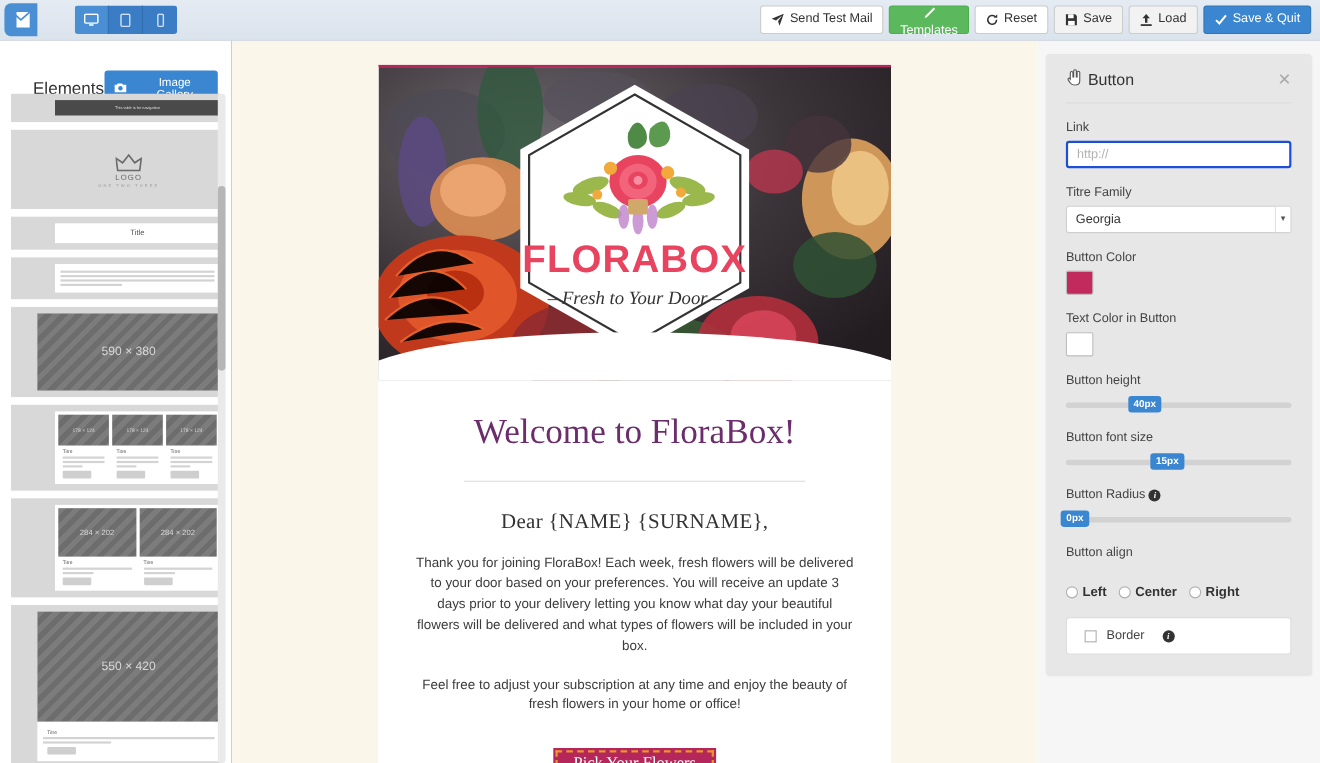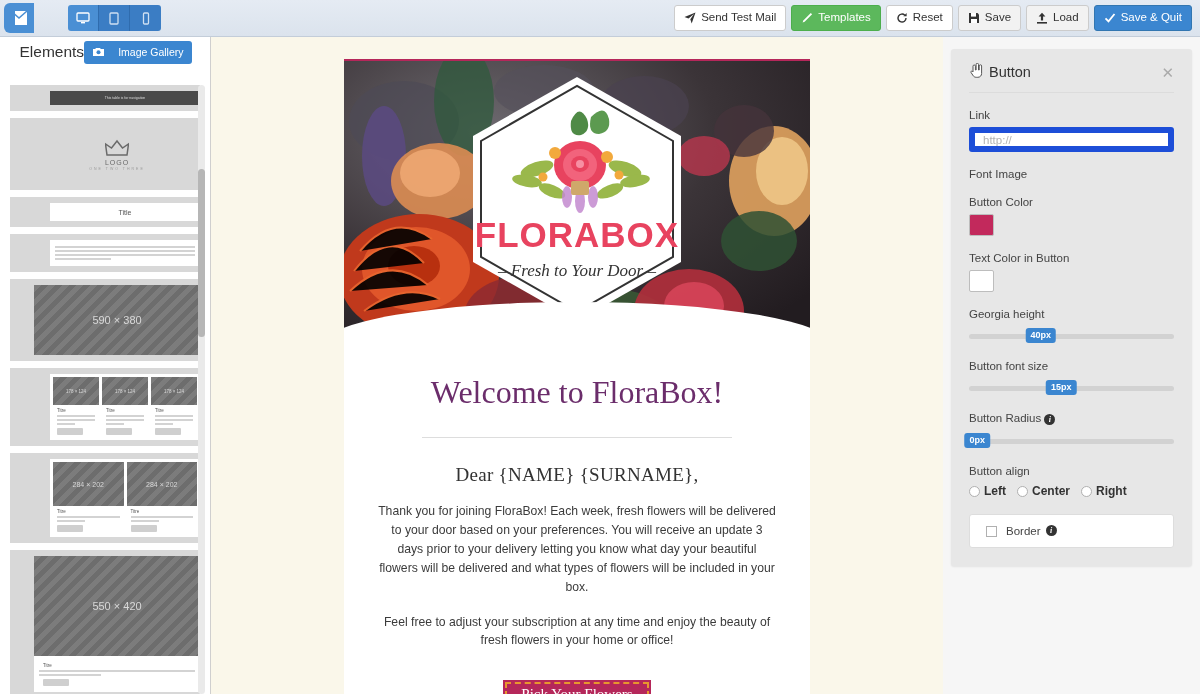--- a/index.html
+++ b/index.html
@@ -36,37 +36,38 @@
   .device-btn.active { background: #4a8fd4; }
   .device-btn svg { display: block; }
 
   .toolbar { margin-left: auto; margin-right: 8px; display: flex; gap: 5px; align-items: center; }
   .tb {
     height: 26px; display: flex; align-items: center; gap: 5px;
     padding: 0 9px; font-size: 11.5px; border-radius: 3px;
     border: 1px solid #ccc; background: #fff; color: #333;
     cursor: pointer; white-space: nowrap; line-height: 1;
   }
-  .tb.green { background: #5cb85c; border-color: #4cae4c; color: #fff; }
+  .tb.green { background: #5cb85c; border-color: #4cae4c; color: #fff; flex-direction: column; }
   .tb.blue  { background: #3b86d0; border-color: #3276b1; color: #fff; }
   .tb.grey  { background: #f2f2f2; }
   .tb svg { display: block; }
 
   
   .body-row { display: flex; height: 657px; width: 100%; }
 
   
   .sidebar {
     width: 211px; background: #fff;
     border-right: 1px solid #cfcfcf;
     position: relative; overflow: hidden; flex: 0 0 211px;
   }
   .sb-head {
-    display: flex; align-items: center; justify-content: center;
-    padding: 4px 12px 12px 14px;
+    display: flex; align-items: center; justify-content: flex-start;
+    padding: 27px 12px 12px 14px;
+    margin-left: 16px;
   }
   .sb-title { font-size: 15.5px; color: #333; font-weight: 400; }
   .gallery-btn {
     background: #3b86d0; color: #fff; border: none;
     font-size: 10.5px; border-radius: 3px; padding: 6px 9px;
     display: flex; align-items: center; gap: 14px; cursor: pointer; line-height: 1;
   }
   .sb-scroll { position: absolute; top: 48px; left: 0; right: 0; bottom: 0; overflow: hidden; }
   .sb-track {
     position: absolute; top: 0; right: 5px; width: 7px; bottom: 0;
@@ -155,21 +156,21 @@
   .panel {
     background: #e7e7e7; border-radius: 3px; padding: 14px 18px 18px;
     box-shadow: 0 1px 2px rgba(0,0,0,.08);
   }
   .panel-head { display: flex; align-items: center; justify-content: space-between;
     padding-bottom: 11px; border-bottom: 1px solid #dcdcdc; }
   .panel-title { font-size: 14.5px; color: #333; display: flex; align-items: center; gap: 6px; }
   .panel-x { color: #aaa; font-size: 15px; cursor: pointer; line-height: 1; }
   .field-label { font-size: 11.5px; color: #444; margin: 16px 0 6px; }
   .txt-input {
-    width: 100%; height: 25px; border: 6px solid #1d4ed8; border-radius: 3px;
+    width: 100%; height: 25px; border: 2px solid #1d4ed8; border-radius: 3px;
     background: #fff; font-size: 11.5px; padding: 0 8px; color: #333;
   }
   .txt-input::placeholder { color: #b3b3b3; }
   .sel-wrap { position: relative; }
   .sel {
     width: 100%; height: 25px; border: 1px solid #cfcfcf; border-radius: 3px;
     background: #fff; font-size: 11.5px; padding: 0 8px; color: #333;
     appearance: none; cursor: pointer;
   }
   .sel-arrow {
@@ -180,30 +181,30 @@
   }
   .swatch { width: 25px; height: 22px; border: 1px solid #bdbdbd; border-radius: 2px; cursor: pointer; }
   .slider { position: relative; height: 16px; margin-top: 8px; }
   .slider-rail { position: absolute; top: 6px; left: 0; right: 0; height: 5px;
     background: #d2d2d2; border-radius: 3px; }
   .slider-badge {
     position: absolute; top: 0; transform: translateX(-50%);
     background: #3b86d0; color: #fff; font-size: 9px; font-weight: bold;
     padding: 2px 5px; border-radius: 3px; cursor: pointer; line-height: 1.2;
   }
-  .radio-row { display: flex; gap: 11px; margin-top: 7px; align-items: center; }
+  .radio-row { display: flex; gap: 11px; margin-top: 23px; align-items: center; }
   .radio-item { display: flex; align-items: center; gap: 4px; font-size: 12px;
     color: #333; font-weight: bold; cursor: pointer; }
   .radio-dot { width: 11px; height: 11px; border: 1px solid #b0b0b0; border-radius: 50%; background: #fff; }
   .border-box {
     margin-top: 16px; background: #fff; border: 1px solid #ddd; border-radius: 3px;
     height: 34px; display: flex; align-items: center; gap: 9px; padding: 0 16px;
   }
   .cb { width: 11px; height: 11px; border: 1px solid #b0b0b0; background: #fff; }
-  .border-label { font-size: 11.5px; color: #444; display: flex; align-items: flex-start; gap: 5px; }
+  .border-label { font-size: 11.5px; color: #444; display: flex; align-items: center; gap: 16px; }
   .info-i {
     width: 11px; height: 11px; border-radius: 50%; background: #333; color: #fff;
     font-size: 8px; display: inline-flex; align-items: center; justify-content: center;
     font-family: "Liberation Serif", serif; font-style: italic; font-weight: bold;
   }
 </style>
 </head>
 <body>
 
 <div id="app">
@@ -534,29 +535,35 @@
               </svg>
             </span>
             <span>Button</span>
           </div>
           <div class="panel-x">✕</div>
         </div>
 
         <div class="field-label">Link</div>
         <input class="txt-input" type="text" placeholder="http://" style="">
 
-        <div class="field-label">Font Image</div>
+        <div class="field-label">Titre Family</div>
+        <div class="sel-wrap">
+          <select class="sel">
+            <option>Georgia</option>
+          </select>
+          <div class="sel-arrow">▼</div>
+        </div>
 
         <div class="field-label">Button Color</div>
         <div class="swatch" style="background:#c2295c"></div>
 
         <div class="field-label">Text Color in Button</div>
         <div class="swatch" style="background:#fff"></div>
 
-        <div class="field-label">Georgia height</div>
+        <div class="field-label">Button height</div>
         <div class="slider">
           <div class="slider-rail"></div>
           <div class="slider-badge" style="left:35%">40px</div>
         </div>
 
         <div class="field-label">Button font size</div>
         <div class="slider">
           <div class="slider-rail"></div>
           <div class="slider-badge" style="left:45%">15px</div>
         </div>

